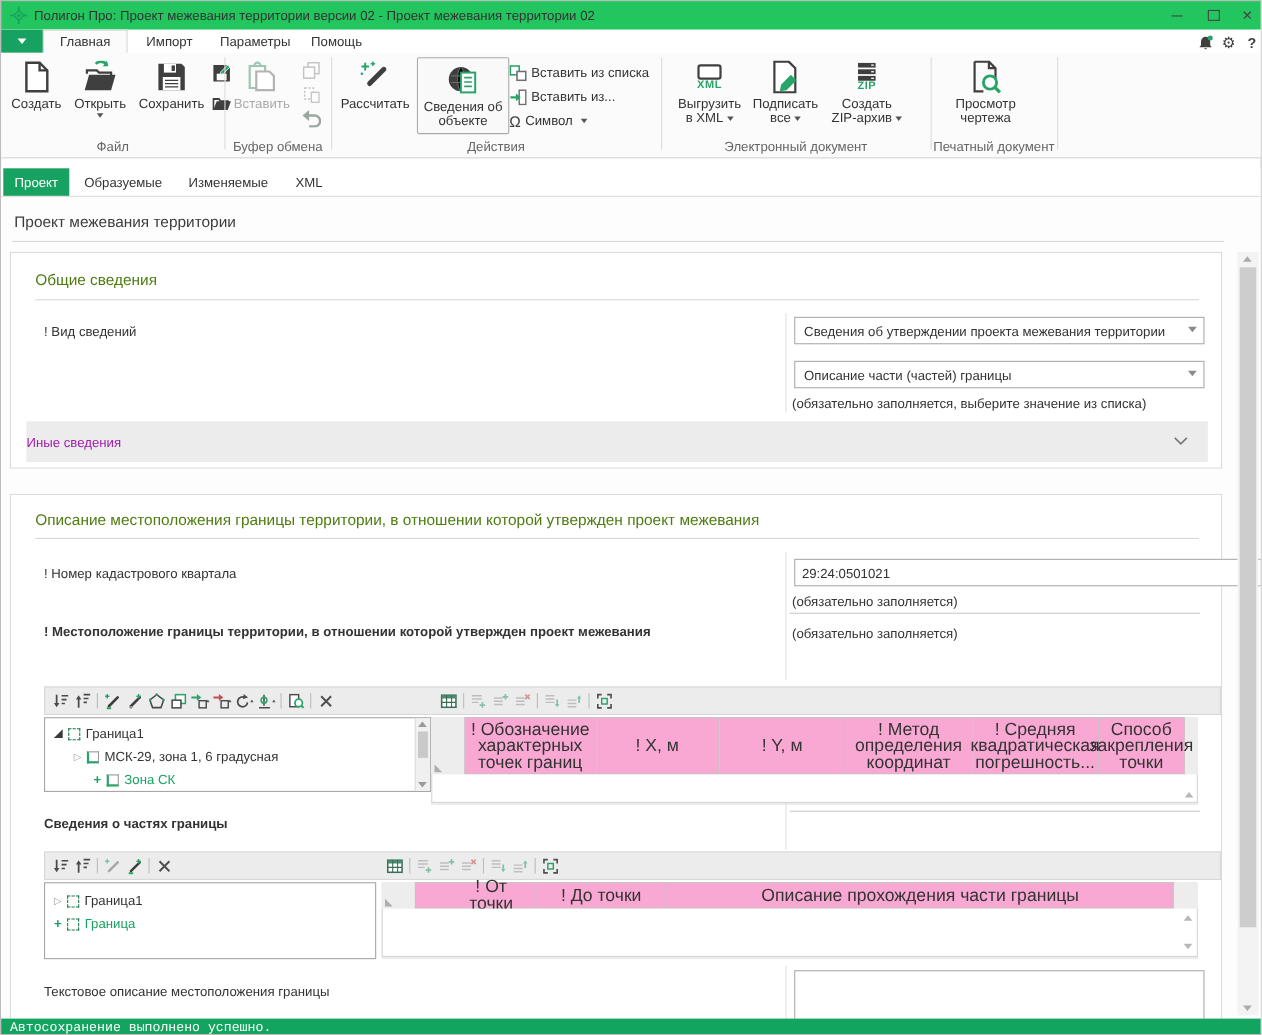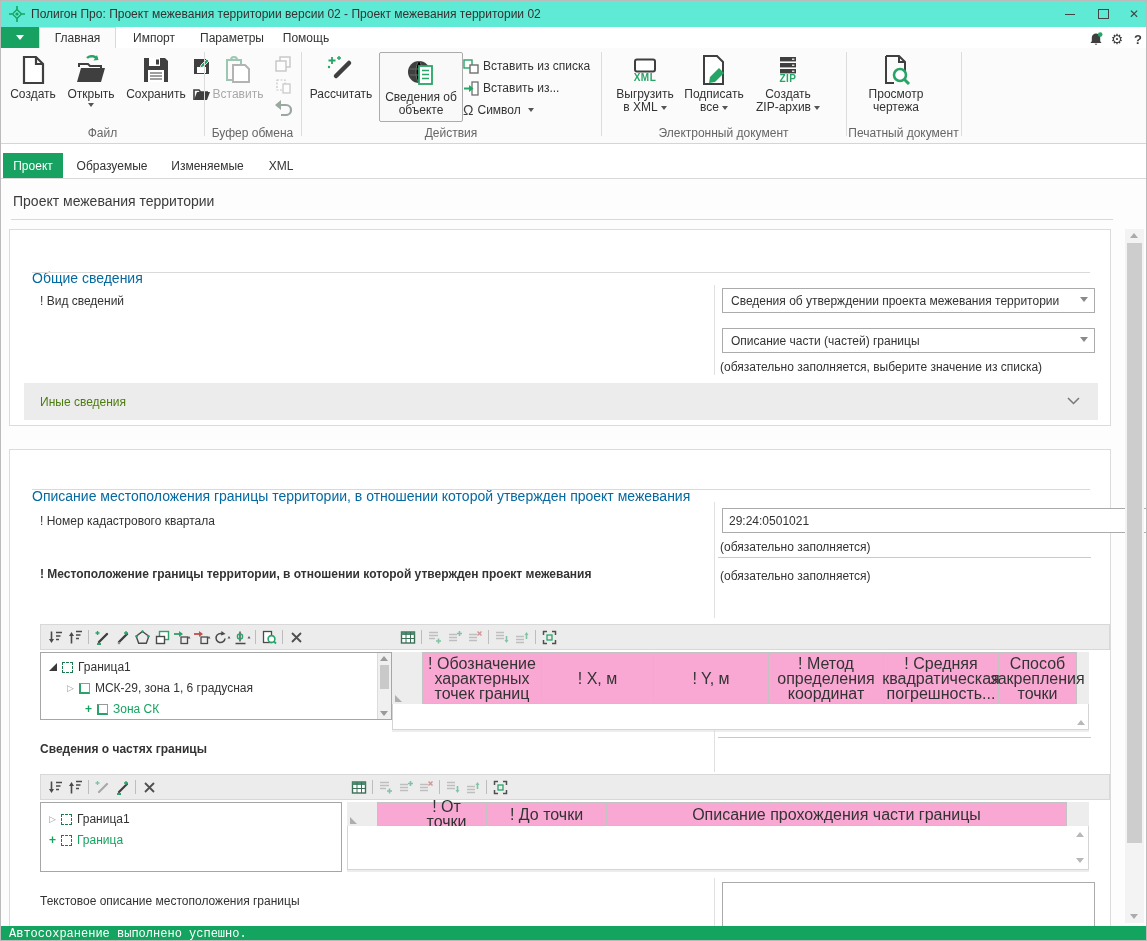--- a/index.html
+++ b/index.html
@@ -1,20 +1,20 @@
 <!DOCTYPE html>
 <html><head>
 <meta charset="utf-8">
 <style>
   html,body{margin:0;padding:0;background:#e9e9e9;}
   body{font-family:"Liberation Sans","DejaVu Sans",sans-serif;font-size:12px;color:#333;}
   .root{position:relative;width:1147px;height:941px;background:#fff;overflow:hidden;margin:0 auto;border:1px solid #bbb;box-sizing:border-box;}
   .abs{position:absolute;}
   
-  .titlebar{position:absolute;left:0;top:0;width:1147px;height:26px;background:#5eead4;}
+  .titlebar{position:absolute;left:0;top:0;width:1147px;height:26px;background:#22c55e;}
   .tb-title{position:absolute;left:30px;top:6px;font-size:12px;color:#333;white-space:nowrap;}
   .wc{position:absolute;top:0;height:26px;width:32px;display:flex;align-items:center;justify-content:center;color:#444;}
   .wmin-line{width:10px;height:0;border-top:1.5px solid #444;}
   .wmax-box{width:9px;height:8px;border:1.3px solid #444;}
   
   .rtabs{position:absolute;left:0;top:26px;width:1147px;height:21px;background:#fff;}
   .appbtn{position:absolute;left:0;top:0;width:38px;height:21px;background:#17a261;display:flex;align-items:center;justify-content:center;}
   .appbtn .tri{width:0;height:0;border-left:4px solid transparent;border-right:4px solid transparent;border-top:5px solid #fff;}
   .rtab{position:absolute;top:0;height:21px;display:flex;align-items:center;justify-content:center;font-size:12px;color:#333;}
   .rtab.active{background:#fbfbfb;border:1px solid #d8d8d8;border-bottom:none;box-sizing:border-box;}
@@ -37,30 +37,30 @@
   .omega{font-size:14px;color:#3f3f3f;line-height:14px;}
   
   .doctabs{position:absolute;left:0;top:152px;width:1147px;height:26px;background:#fff;border-bottom:1px solid #d9d9d9;box-sizing:border-box;}
   .dtab{position:absolute;top:0;height:25px;display:flex;align-items:center;justify-content:center;font-size:12px;color:#333;}
   .dtab.active{background:#17a261;color:#fff;}
   
   .content{position:absolute;left:0;top:178px;width:1147px;height:747px;background:#fdfdfd;overflow:hidden;}
   .pagetitle{position:absolute;left:12px;top:14px;font-size:14px;color:#3c3c3c;}
   .hr{position:absolute;height:1px;background:#d9d9d9;}
   .card{position:absolute;background:#fff;border:1px solid #dcdcdc;box-sizing:border-box;}
-  .sect-title{position:absolute;font-size:14px;color:#0369a1;white-space:nowrap;margin-top:24px;}
+  .sect-title{position:absolute;font-size:14px;color:#4d7c0f;white-space:nowrap;}
   .flabel{position:absolute;font-size:12px;color:#333;}
   .fhint{position:absolute;font-size:12px;color:#333;}
   .vdiv{position:absolute;width:1px;background:#e0e0e0;}
   .select{position:absolute;height:25px;background:#fff;border:1px solid #ababab;box-sizing:border-box;display:flex;align-items:center;padding:0 22px 0 8px;font-size:12px;color:#333;white-space:nowrap;overflow:hidden;}
   .select .chev{position:absolute;right:6px;top:8px;}
   .chevv{width:0;height:0;border-left:4px solid transparent;border-right:4px solid transparent;border-top:5px solid #8a8a8a;}
   .textin{position:absolute;height:25px;background:#fff;border:1px solid #ababab;box-sizing:border-box;font-family:"Liberation Sans","DejaVu Sans",sans-serif;font-size:12px;color:#333;padding:0 6px;outline:none;}
   .collapsebar{position:absolute;background:#ececec;display:flex;align-items:center;}
-  .collapsebar .txt{margin-left:16px;font-size:12px;color:#4d7c0f;}
+  .collapsebar .txt{font-size:12px;color:#a21caf;}
   
   .tbar{position:absolute;height:26px;background:#ececec;border:1px solid #d8d8d8;box-sizing:border-box;}
   .tgroup{position:absolute;top:2px;display:flex;align-items:center;}
   .tib{width:20px;height:20px;display:flex;align-items:center;justify-content:center;}
   .tsep{width:1px;height:14px;background:#bdbdbd;margin:0 3px;}
   
   .tree{position:absolute;background:#fff;border:1px solid #a6a6a6;box-sizing:border-box;}
   .trow{position:absolute;height:20px;display:flex;align-items:center;gap:5px;font-size:12px;color:#333;white-space:nowrap;}
   .trow .green{color:#17a261;}
   .expo{width:0;height:0;border-left:8px solid transparent;border-bottom:8px solid #3a3a3a;}

